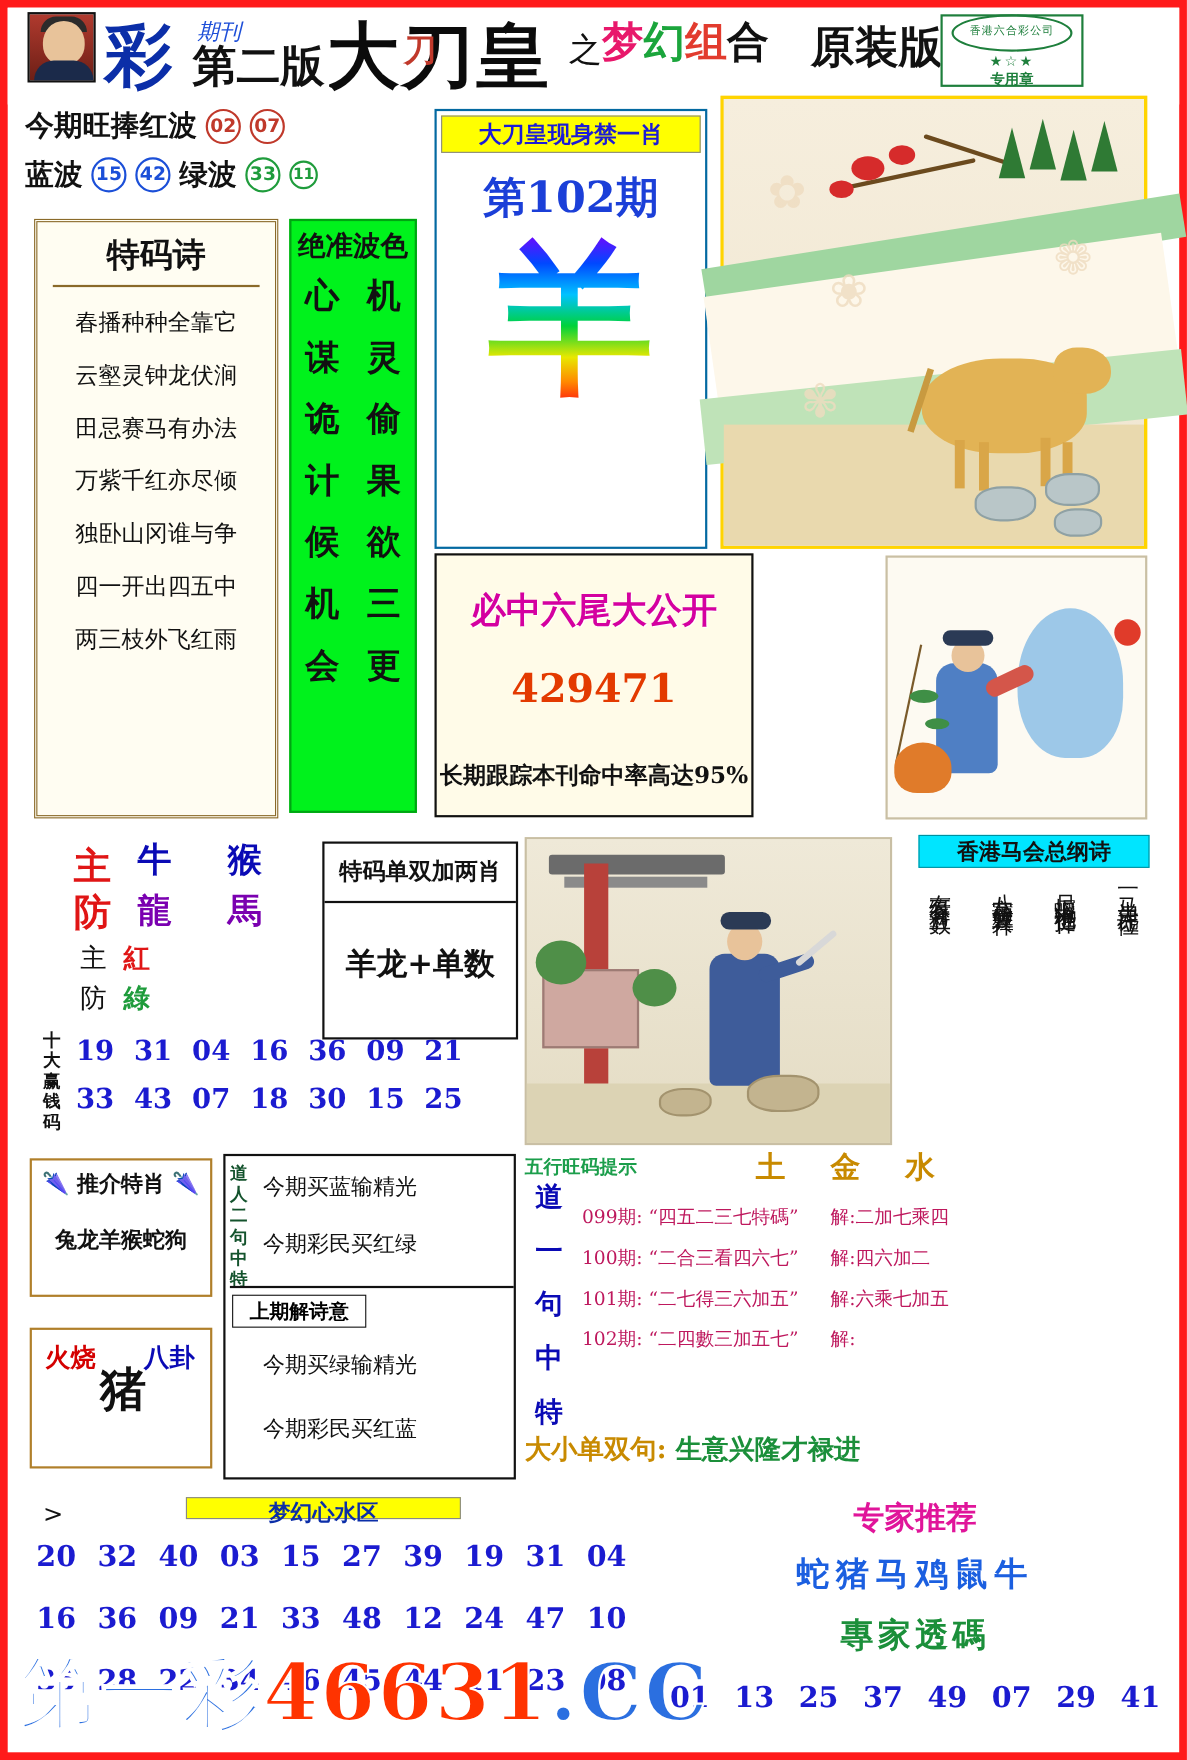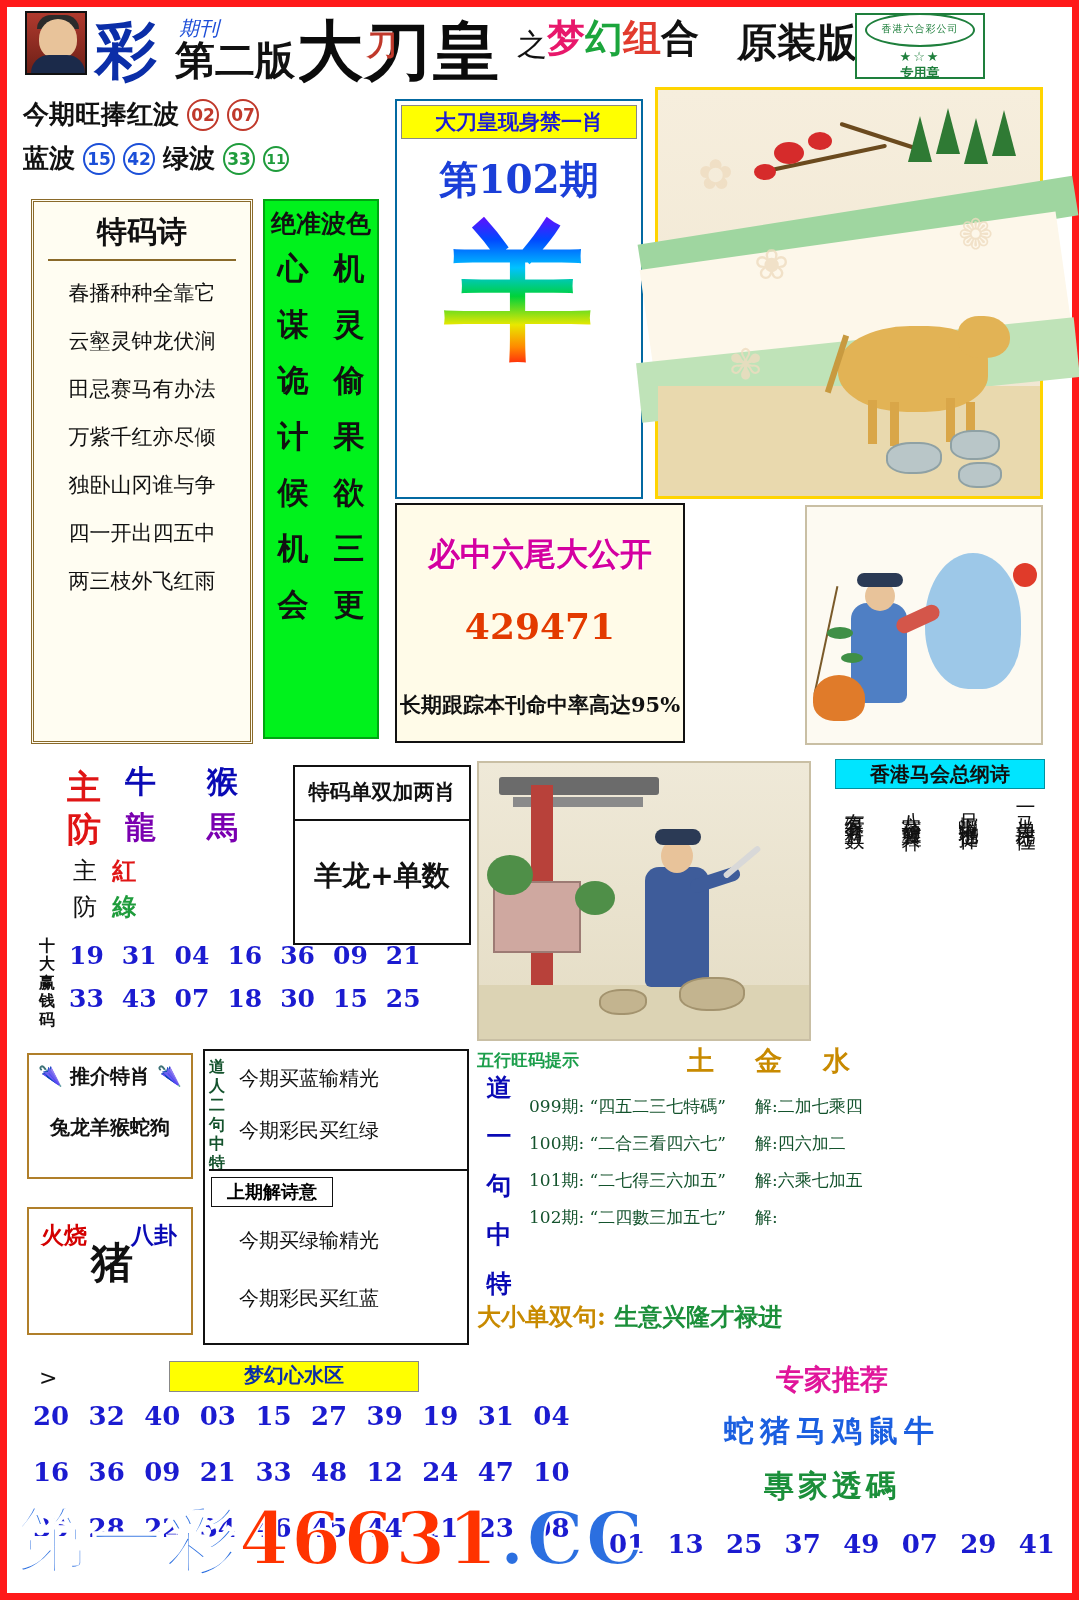--- a/index.html
+++ b/index.html
@@ -234,30 +234,30 @@
   .dyz span { display:block; font-size:25px; font-weight:bold; color:#0a0ab5; margin-bottom:16px;
     font-family:"DejaVu Serif","Liberation Serif",serif;}
 
   
   .wxbox { position:absolute; left:470px; top:1042px; width:420px; height:22px;}
   .wx-title { position:absolute; left:0; top:0; font-size:17px; font-weight:bold; color:#1b9e4b;}
   .wx-e { position:absolute; font-size:27px; font-weight:bold; color:#c88a00; font-family:"DejaVu Serif","Liberation Serif",serif;}
 
   
   .hist { position:absolute; left:522px; top:1088px; width:500px;}
-  .hist .r { display:flex; font-size:17px; color:#14532d; margin-bottom:14px; font-family:"DejaVu Serif","Liberation Serif",serif;}
+  .hist .r { display:flex; font-size:17px; color:#be185d; margin-bottom:14px; font-family:"DejaVu Serif","Liberation Serif",serif;}
   .hist .c1 { width:226px; }
   .hist .c2 { width:250px; }
   .bigsmall { position:absolute; left:470px; top:1294px; width:560px; font-size:24px; font-weight:bold; color:#c88a00;
     font-family:"DejaVu Serif","Liberation Serif",serif;}
   .bigsmall .g { color:#1b8f3a; }
 
   
   .mhbox { position:absolute; left:12px; top:1354px; width:570px; height:230px; background:#fff;}
-  .mhbox .hd { position:absolute; left:150px; top:0; width:250px; height:31px; background:#ffff00; border:1px solid #888;
+  .mhbox .hd { position:absolute; left:150px; top:0; width:250px; height:20px; background:#ffff00; border:1px solid #888;
     text-align:center; font-size:20px; font-weight:bold; color:#0b2ea8; line-height:26px;
     font-family:"DejaVu Serif","Liberation Serif",serif;}
   .mhbox .zig { position:absolute; left:20px; top:4px; font-size:22px; color:#111;}
   .mhgrid { position:absolute; left:14px; top:40px; width:556px;}
   .mhgrid .row { display:flex; margin-bottom:26px;}
   .mhgrid span { width:62px; font-size:26px; font-weight:bold; color:#1b1bd0; font-family:"DejaVu Serif","Liberation Serif",serif;}
 
   
   .zjbox { position:absolute; left:600px; top:1354px; width:450px; height:230px;}
   .zjbox .t1 { text-align:center; font-size:28px; font-weight:bold; color:#e0159a;

